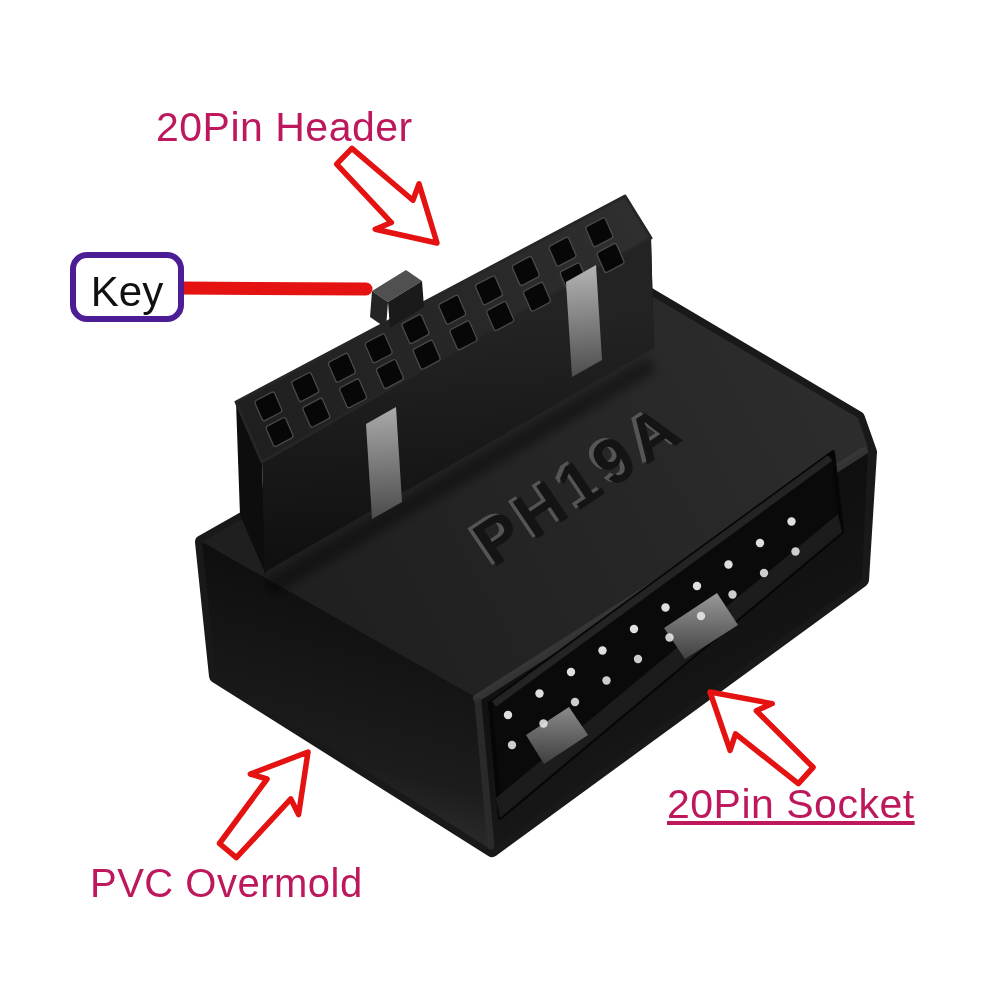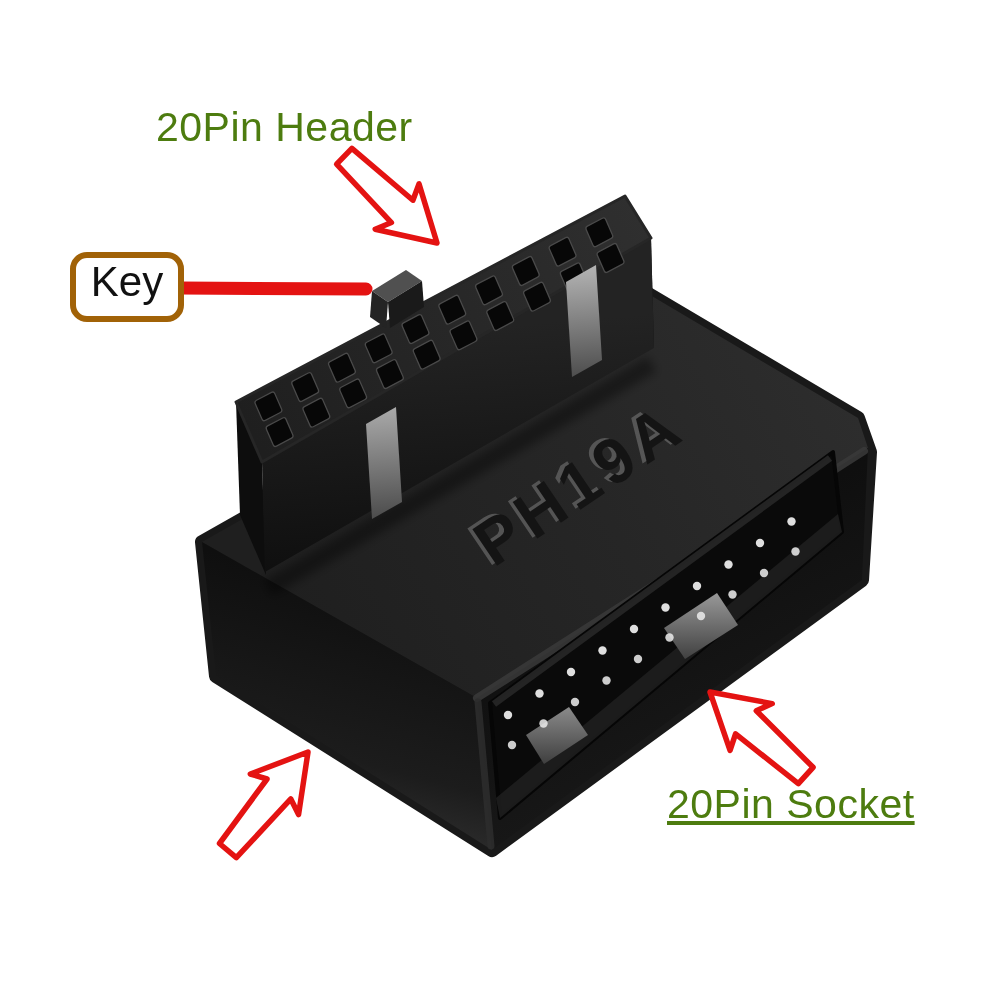--- a/index.html
+++ b/index.html
@@ -6,35 +6,35 @@
   .stage{
     position:relative;
     width:1000px;height:1000px;
     background:#ffffff;
     font-family:"Liberation Sans", sans-serif;
     overflow:hidden;
   }
   .stage svg{position:absolute;left:0;top:0;}
   .callout-label{
     position:absolute;
-    color:#4d7c0f;
+    color:#be185d;
     font-size:41px;
     letter-spacing:0.5px;
     white-space:nowrap;
     user-select:none;
   }
   .key-box{
     position:absolute;
     left:70px;top:252px;
     width:114px;height:70px;
     box-sizing:border-box;
     background:#ffffff;
-    border:6px solid #a16207;
+    border:6px solid #4c1d95;
     border-radius:17px;
-    display:flex;align-items:flex-start;justify-content:center;
+    display:flex;align-items:flex-end;justify-content:center;
     color:#111;
     font-size:42px;
     z-index:3;
   }
   .lbl-header{left:156px;top:104px;}
   .lbl-socket{left:667px;top:781px;text-decoration:underline;}
   .lbl-overmold{left:90px;top:861px;font-size:40px;}
 </style>
 </head>
 <body>
@@ -197,13 +197,14 @@
 </svg>
 
   <div class="callout-label lbl-header">20Pin Header</div>
 
   <div class="key-box">
     <span>Key</span>
   </div>
 
   <div class="callout-label lbl-socket">20Pin Socket</div>
 
+  <div class="callout-label lbl-overmold">PVC Overmold</div>
 </div>
 
 </body></html>

